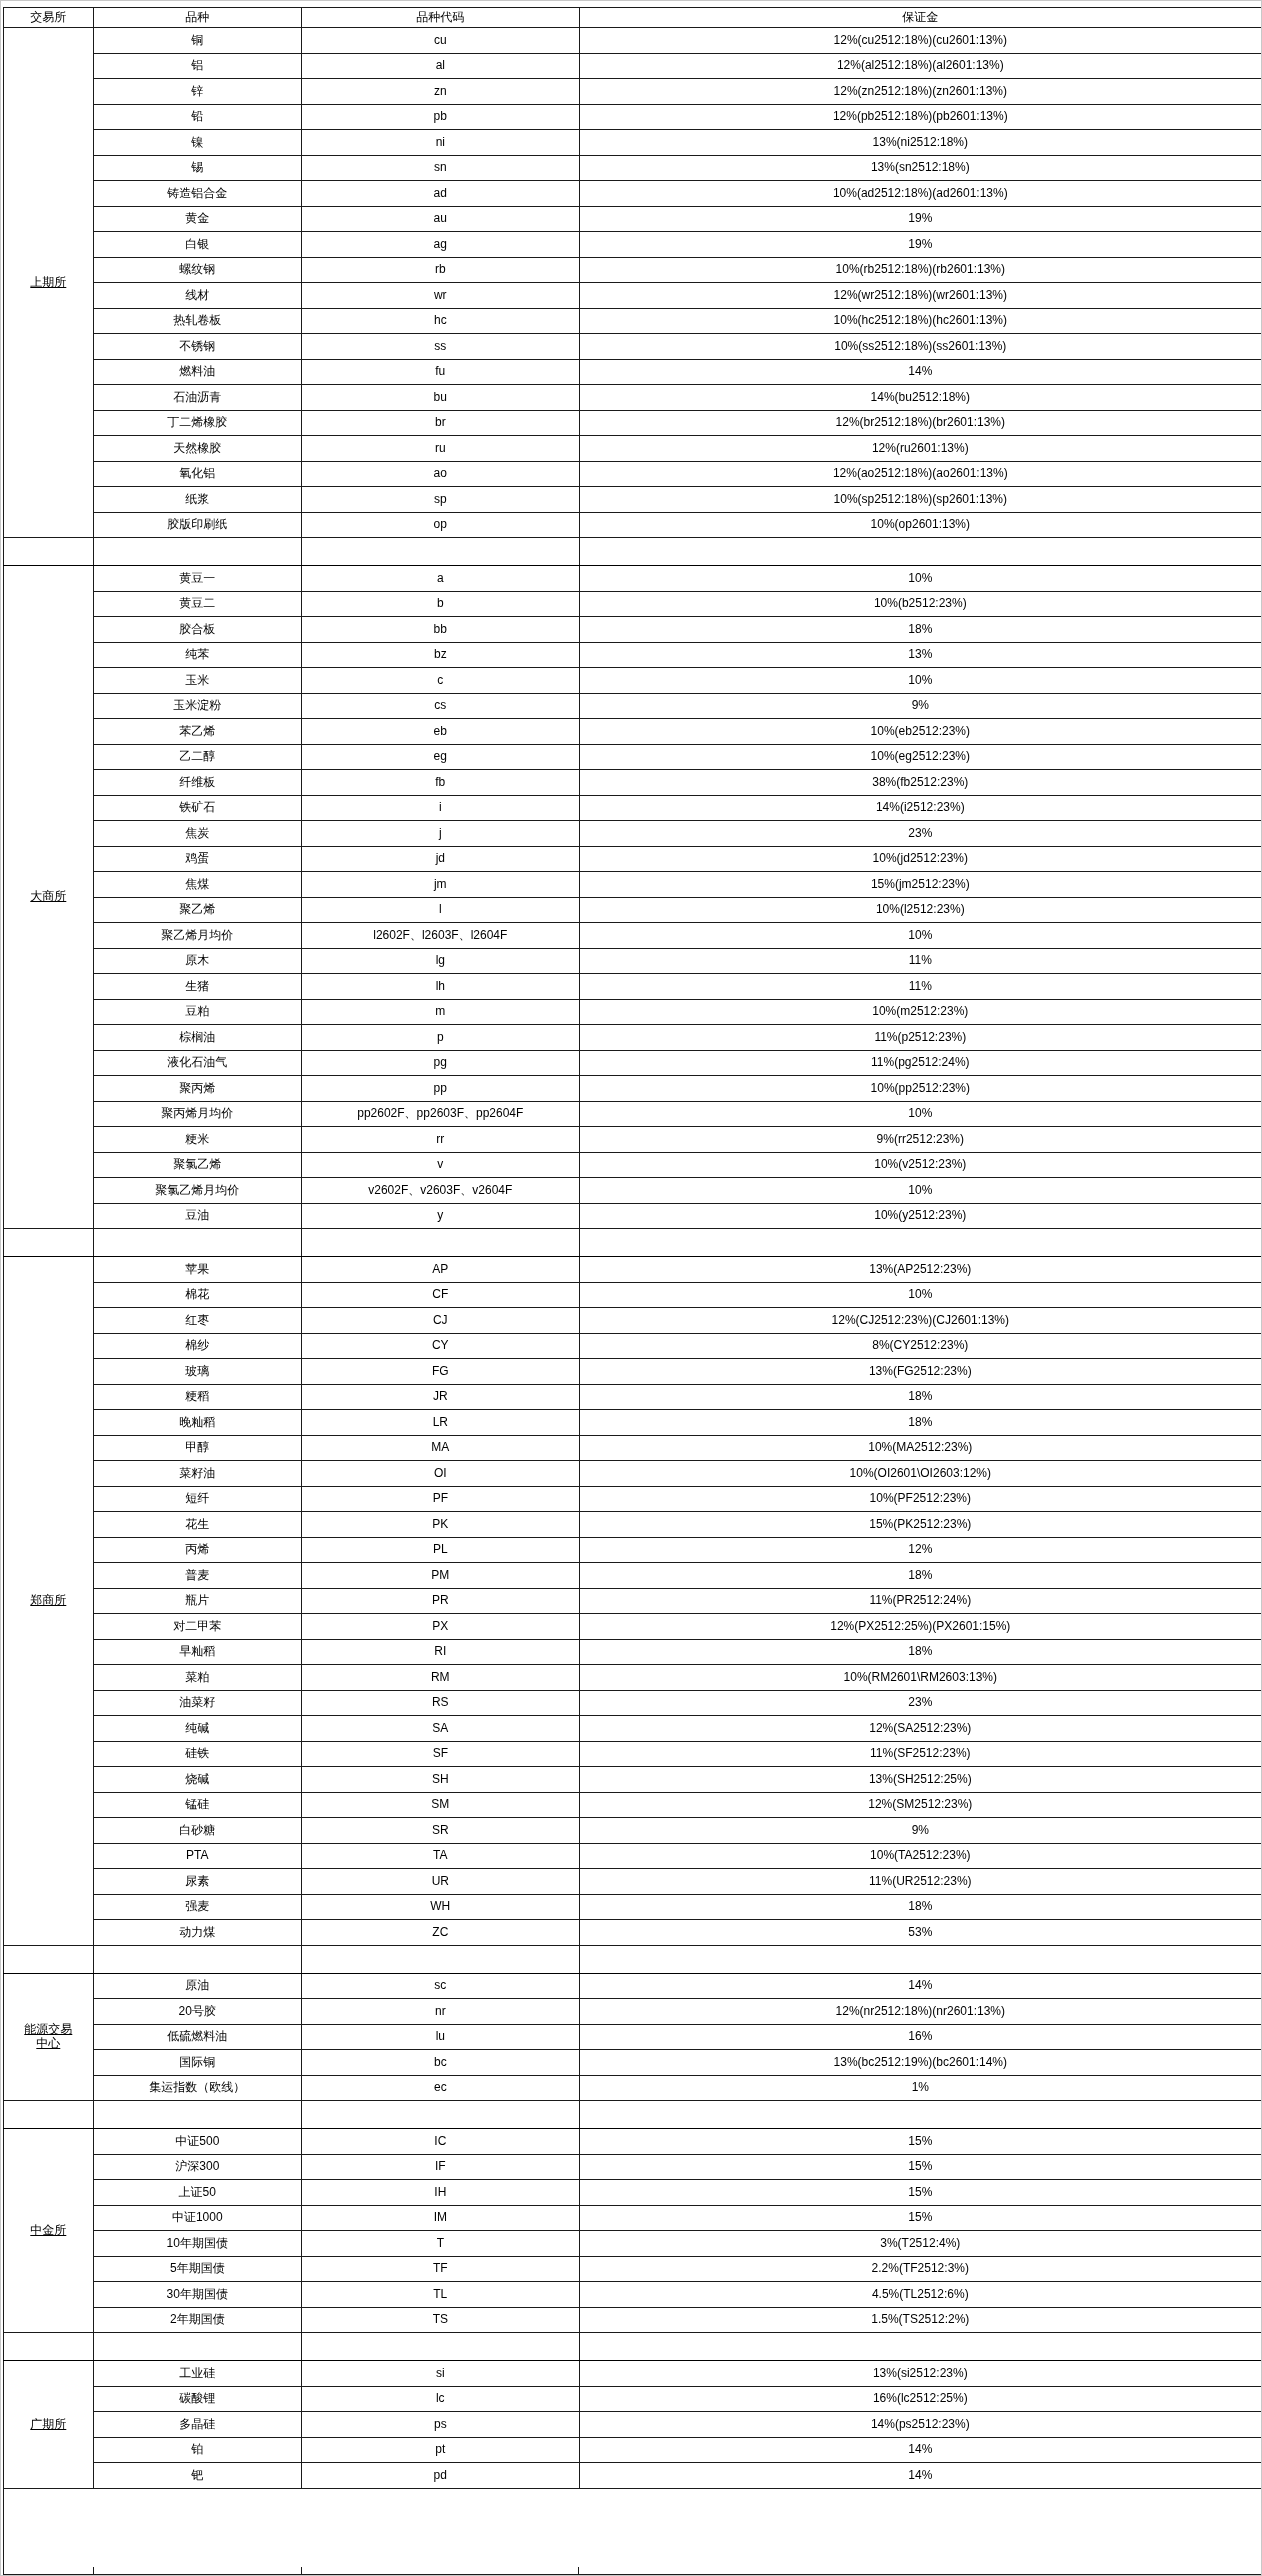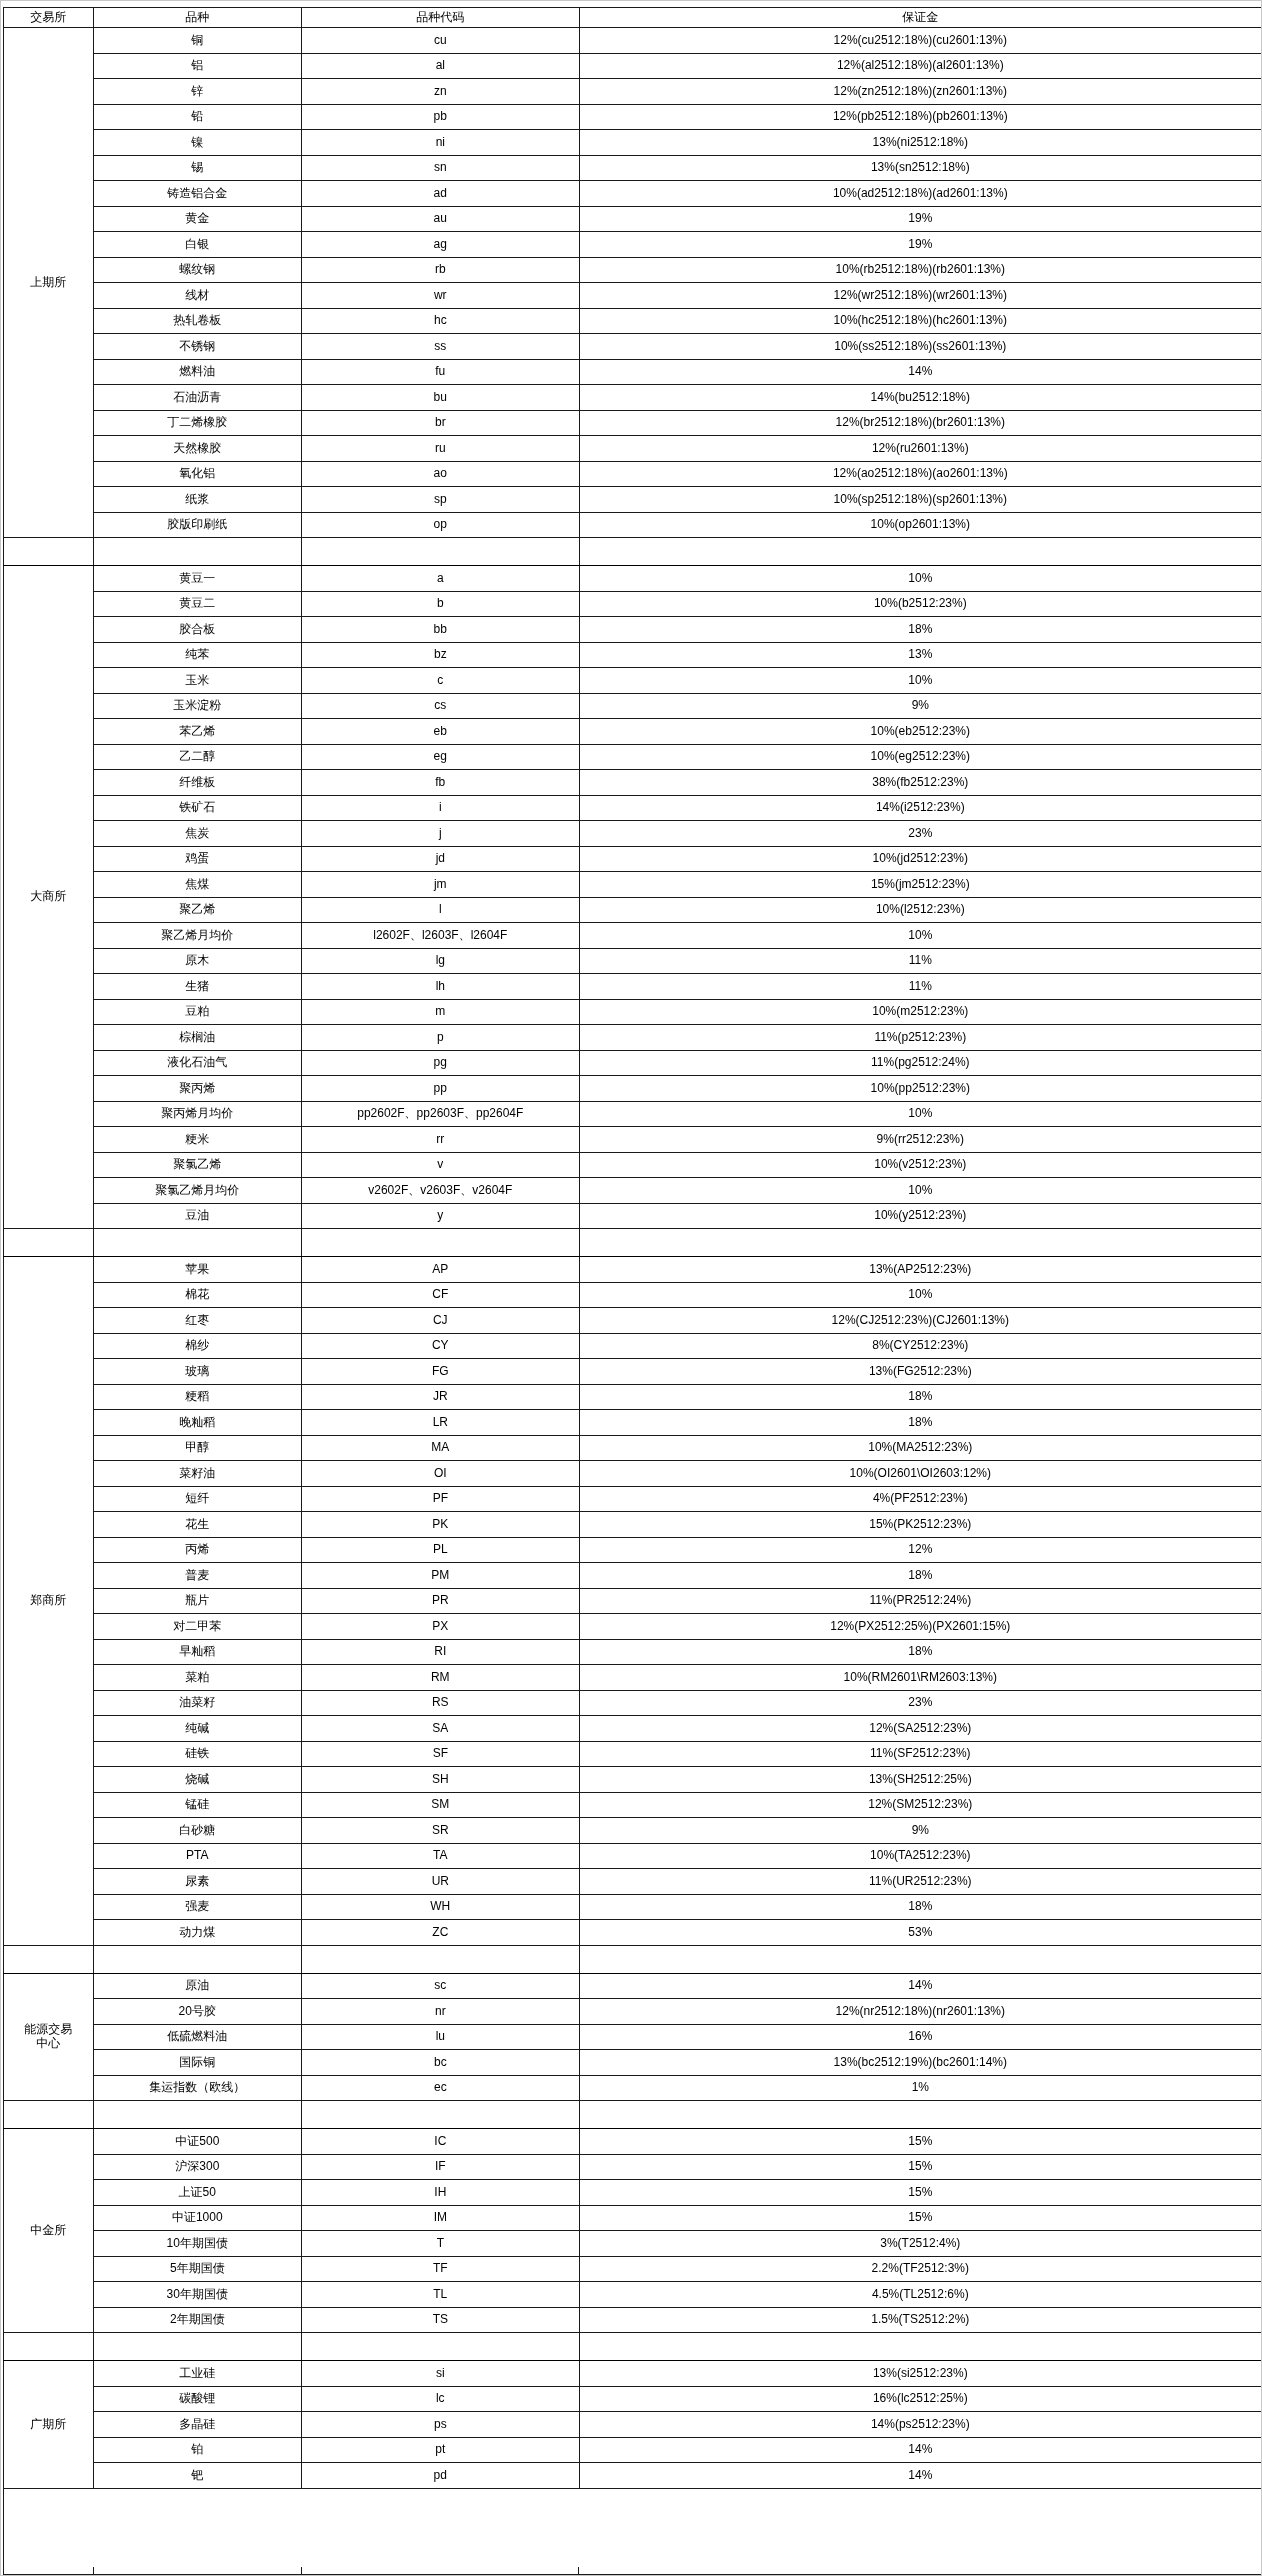--- a/index.html
+++ b/index.html
@@ -42,20 +42,21 @@
   thead tr { height: 20px; }
   tbody tr.data-row { height: 25.5px; }
   tbody tr.separator-row { height: 28px; }
   tbody tr.separator-row td {
     border-top: 1.8px solid #000;
     border-bottom: 1.8px solid #000;
   }
   td.exchange-cell {
     white-space: pre-line;
     font-size: 12px;
+    text-decoration: underline;
   }
   tr.filler-row td {
     height: 85px;
     border-left: 0.9px solid #1a1a1a;
     border-right: 0.9px solid #1a1a1a;
     border-bottom: 0.9px solid #1a1a1a;
     border-top: 0.9px solid #1a1a1a;
     padding: 0;
   }
   .filler-inner { position: relative; width: 100%; height: 85px; }
@@ -376,21 +377,21 @@
           <td>10%(MA2512:23%)</td>
         </tr>
         <tr class="data-row">
           <td>菜籽油</td>
           <td>OI</td>
           <td>10%(OI2601\OI2603:12%)</td>
         </tr>
         <tr class="data-row">
           <td>短纤</td>
           <td>PF</td>
-          <td>4%(PF2512:23%)</td>
+          <td>10%(PF2512:23%)</td>
         </tr>
         <tr class="data-row">
           <td>花生</td>
           <td>PK</td>
           <td>15%(PK2512:23%)</td>
         </tr>
         <tr class="data-row">
           <td>丙烯</td>
           <td>PL</td>
           <td>12%</td>

